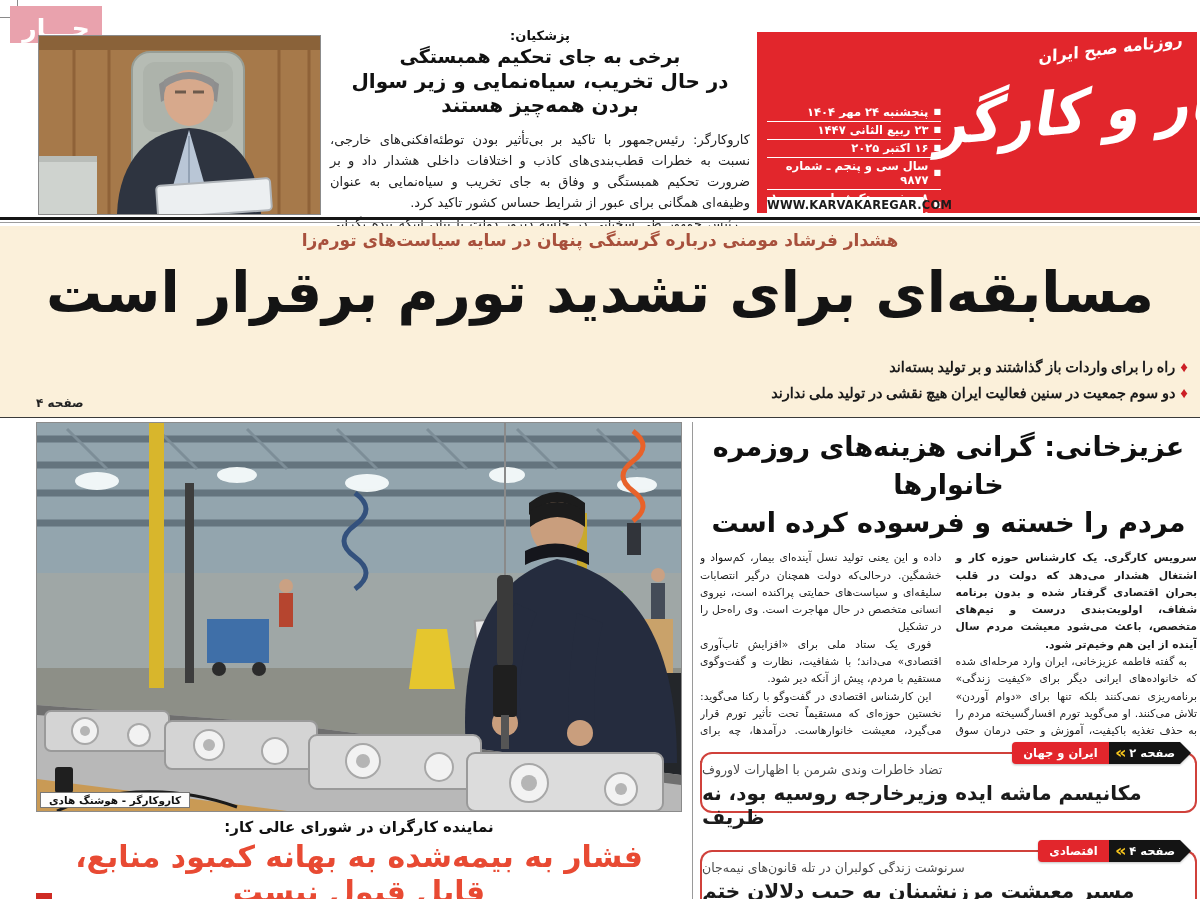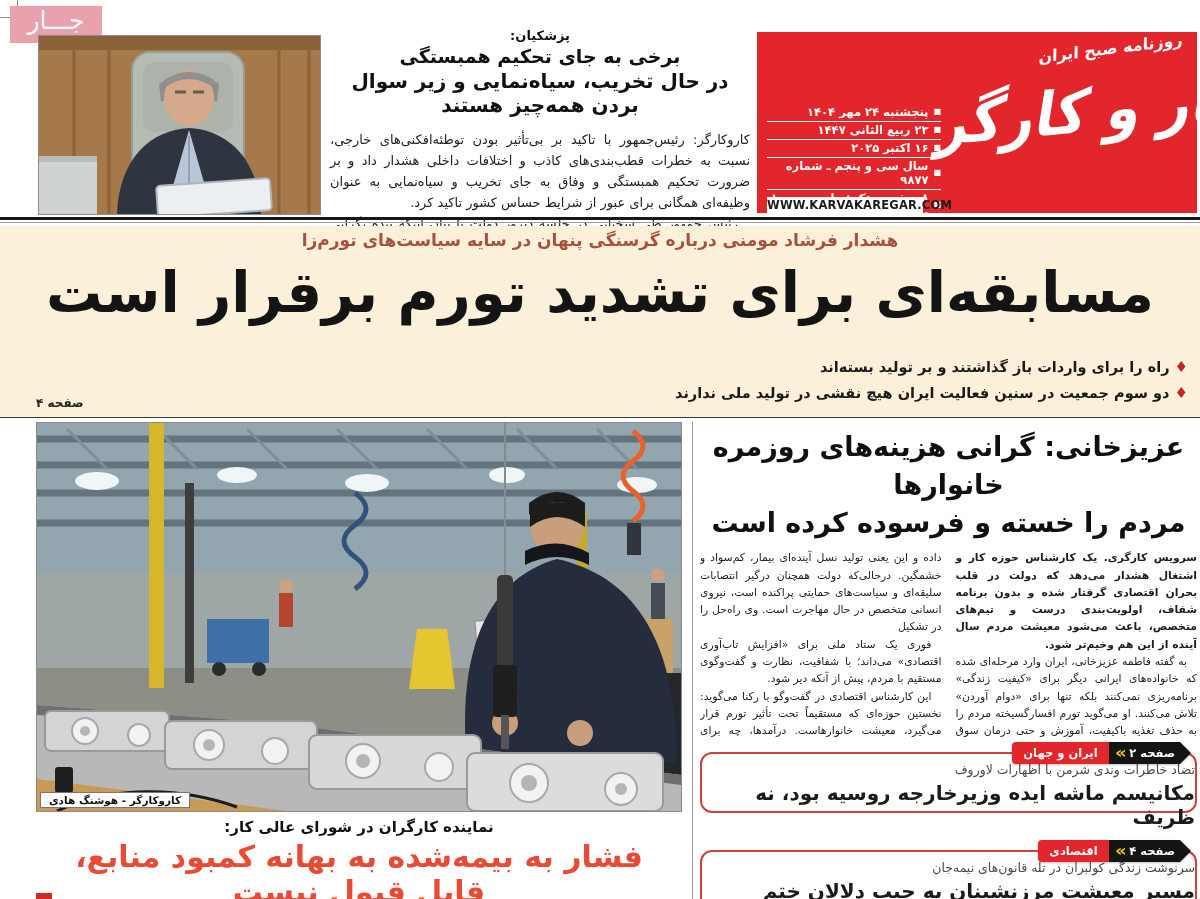--- a/index.html
+++ b/index.html
@@ -3,21 +3,21 @@
 <meta charset="utf-8">
 <style>
   * { margin:0; padding:0; box-sizing:border-box; }
   body { font-family:"DejaVu Sans", sans-serif; background:#e8e8e8; }
   .page { position:relative; width:1200px; height:899px; background:#fff; overflow:hidden; margin:0 auto; }
 
   
   .reg-h { position:absolute; top:17px; left:0; width:34px; height:1px; background:#8a8a8a; }
   .reg-v { position:absolute; top:0; left:17px; width:1px; height:34px; background:#8a8a8a; }
   .stamp { position:absolute; top:6px; left:10px; width:92px; height:37px; background:#e9a2ad;
-           color:#fff; font-weight:400; font-size:25px; display:flex; align-items:flex-start; justify-content:center; }
+           color:#fff; font-weight:700; font-size:25px; display:flex; align-items:flex-end; justify-content:center; }
   .stamp::after { content:""; position:absolute; bottom:-9px; right:8px; border:7px solid transparent; border-top-color:#e9a2ad; }
 
   
   .pez-photo { position:absolute; top:35px; left:38px; width:283px; height:180px; border:1px solid #8b8b8b; background:#a6794a; }
   .photo-frame svg { display:block; }
 
   .top-article { position:absolute; top:28px; left:330px; width:420px; height:192px; direction:rtl; text-align:center; color:#111; }
   .top-article .kicker { font-size:13px; font-weight:700; }
   .top-article .hl1 { font-size:19px; font-weight:800; margin-top:2px; }
   .top-article .hl2 { font-size:20px; font-weight:800; margin-top:2px; }
@@ -38,21 +38,21 @@
 
   
   .rule-top { position:absolute; top:217px; left:0; width:1200px; height:3px; background:#161616; }
   .rule-top2 { position:absolute; top:222px; left:0; width:1200px; height:1px; background:#9c9c9c; }
 
   
   .lead-band { position:absolute; top:226px; left:0; width:1200px; height:192px; background:#fbf0da; border-bottom:1px solid #3a3a3a; direction:rtl; }
   .lead-kicker { text-align:center; margin-top:4px; font-size:17px; font-weight:800; color:#a8503c; }
   .lead-headline { text-align:center; margin-top:10px; font-size:56px; font-weight:800; color:#141414; letter-spacing:-2px; }
   .lead-bullets { position:absolute; top:128px; right:12px; text-align:right; }
-  .lead-bullet { font-size:14.5px; font-weight:800; color:#1a1a1a; line-height:1.75; }
+  .lead-bullet { font-size:14.5px; font-weight:800; color:#1a1a1a; line-height:1.75;font-family:Liberation Serif, serif; }
   .lead-bullet .dia { color:#cc1f26; font-size:15px; margin-left:5px; }
   .lead-pageref { position:absolute; bottom:7px; left:36px; font-size:12px; font-weight:700; color:#222; }
 
   
   .col-divider { position:absolute; top:422px; left:692px; width:1px; height:477px; background:#9a9a9a; }
 
   .factory-photo { position:absolute; top:422px; left:36px; width:646px; height:390px; border:1px solid #8b8b8b; background:#93a5ae; }
   .photo-caption { position:absolute; left:3px; bottom:3px; background:#fdfdfd; border:1px solid #777; color:#111;
                    font-size:10.5px; font-weight:700; padding:1px 8px; direction:rtl; }
 
@@ -63,21 +63,21 @@
 
   .right-col { position:absolute; top:424px; left:700px; width:497px; height:475px; direction:rtl; }
   .eco-kicker { text-align:center; font-size:16px; font-weight:800; color:#111; }
   .eco-headline { text-align:center; margin-top:4px; font-size:27px; font-weight:800; color:#101010; line-height:1.4; letter-spacing:-1px; }
   .eco-body { margin-top:8px; height:204px; overflow:hidden; column-count:2; column-gap:14px;
               font-size:10.8px; line-height:1.6; text-align:justify; color:#1d1d1d; }
   .eco-body p.lead { font-weight:800; }
   .eco-body p + p { text-indent:10px; }
   .eco-cont { font-size:12.5px; font-weight:800; text-align:left; margin-top:4px; color:#111; }
 
-  .teaser { position:absolute; left:0; width:497px; background:#fff; border:2px solid #d0413b; border-radius:12px; text-align:right; }
+  .teaser { position:absolute; left:0; width:497px; background:#fff; border:2px solid #d0413b; border-radius:12px; text-align:left; }
   .teaser-1 { top:328px; height:61px; }
   .teaser-2 { top:426px; height:60px; border-bottom-left-radius:0; border-bottom-right-radius:0; border-bottom:none; }
   .teaser .t-kicker { margin-top:8px; font-size:12.5px; color:#4a4a4a; }
   .teaser .t-headline { margin-top:4px; font-size:20px; font-weight:600; color:#1b1b1b; }
   .tab { position:absolute; top:-12px; right:4px; height:22px; display:flex; direction:ltr; filter:drop-shadow(0 1px 1px rgba(0,0,0,.25)); }
   .tab-red { background:#e2262c; color:#fff; font-size:11.5px; font-weight:800; display:flex; align-items:center;
              padding:0 11px; border-radius:4px 0 0 4px; }
   .tab-black { background:#141414; color:#fff; font-size:11.5px; font-weight:800; display:flex; align-items:center; gap:4px;
                padding:0 16px 0 7px; clip-path:polygon(0 0, calc(100% - 11px) 0, 100% 50%, calc(100% - 11px) 100%, 0 100%); }
   .tab-black .chev { color:#f6c51d; font-size:15px; font-weight:800; line-height:1; transform:scaleX(1.2); }

